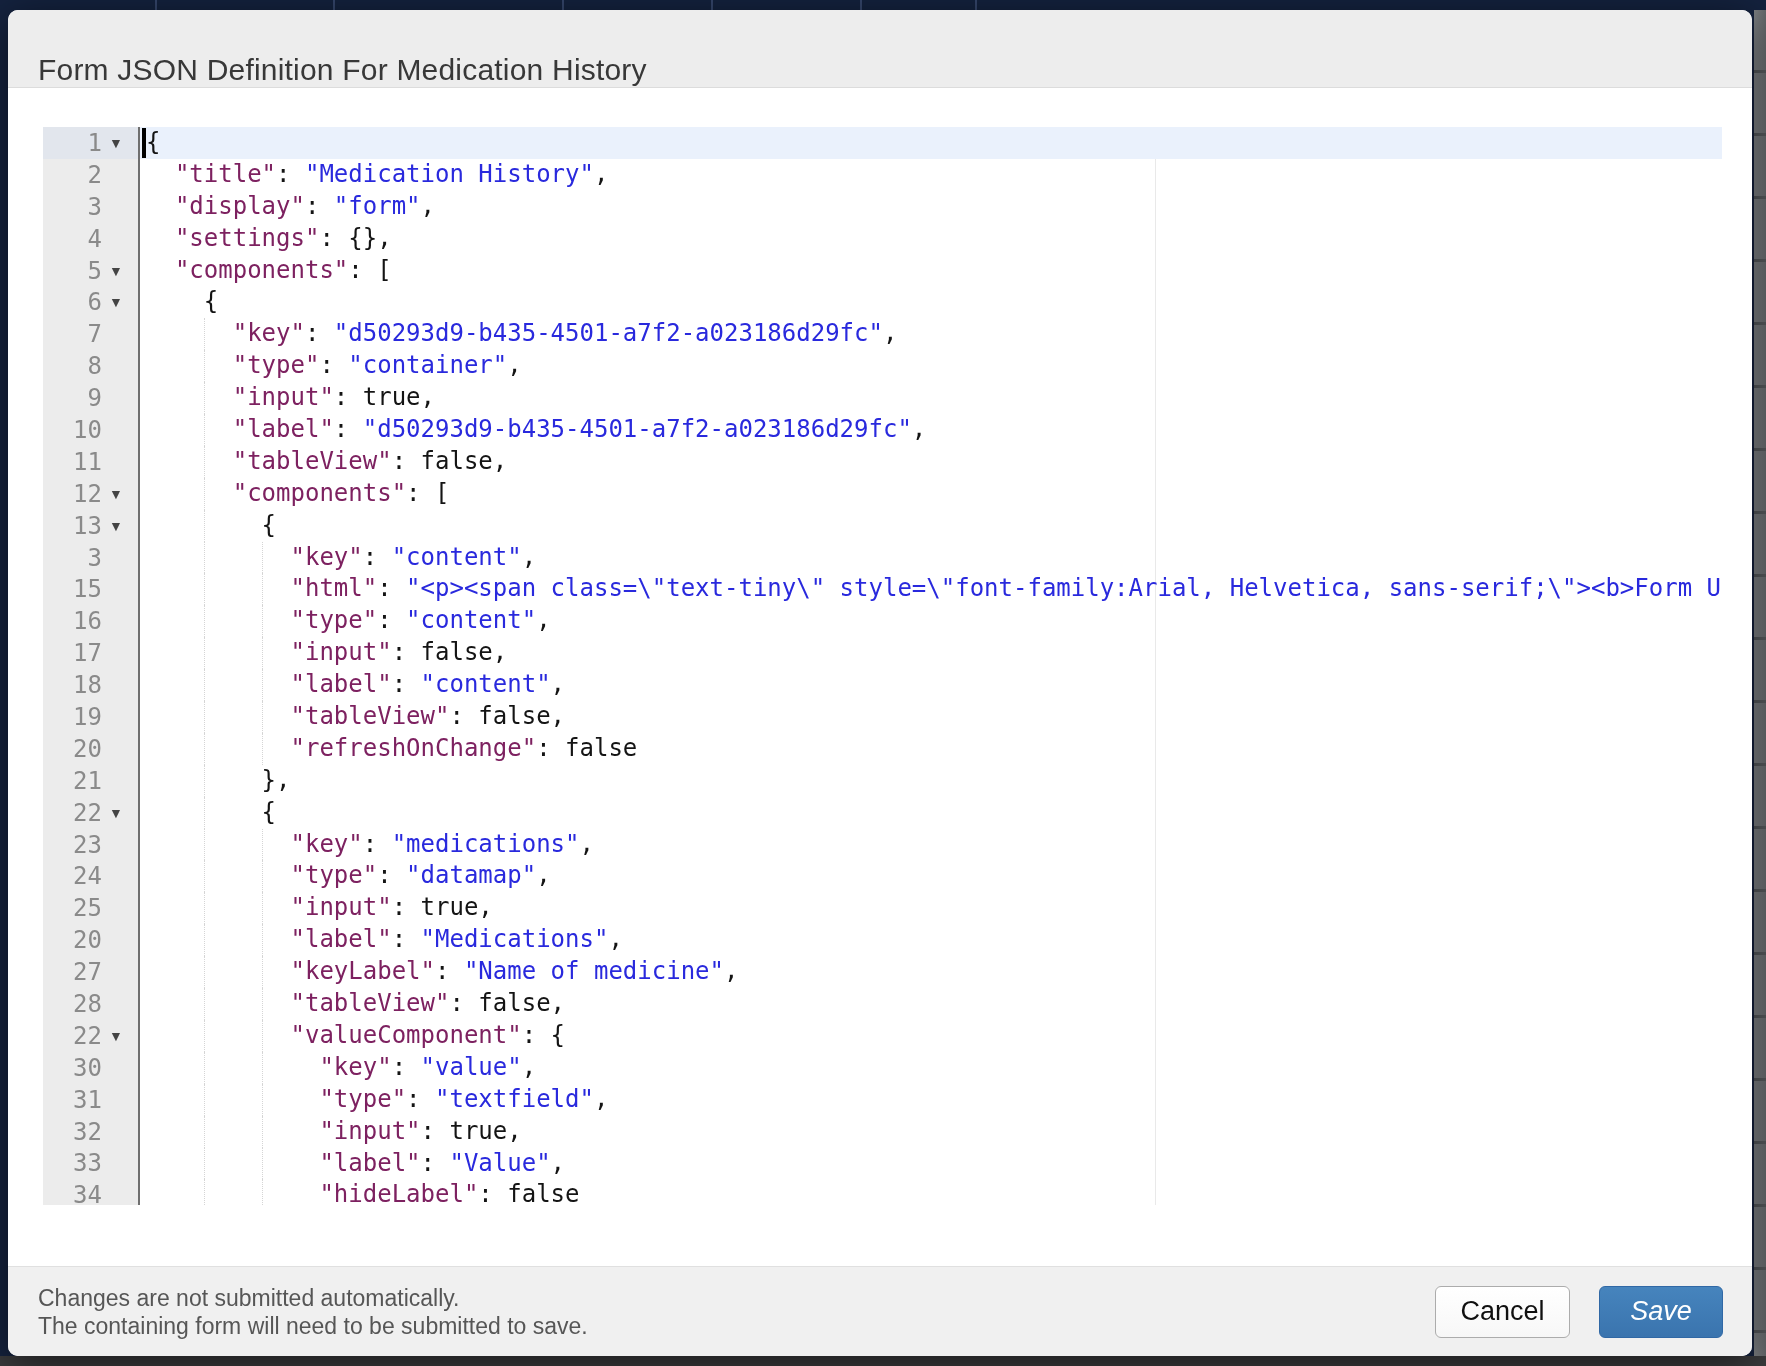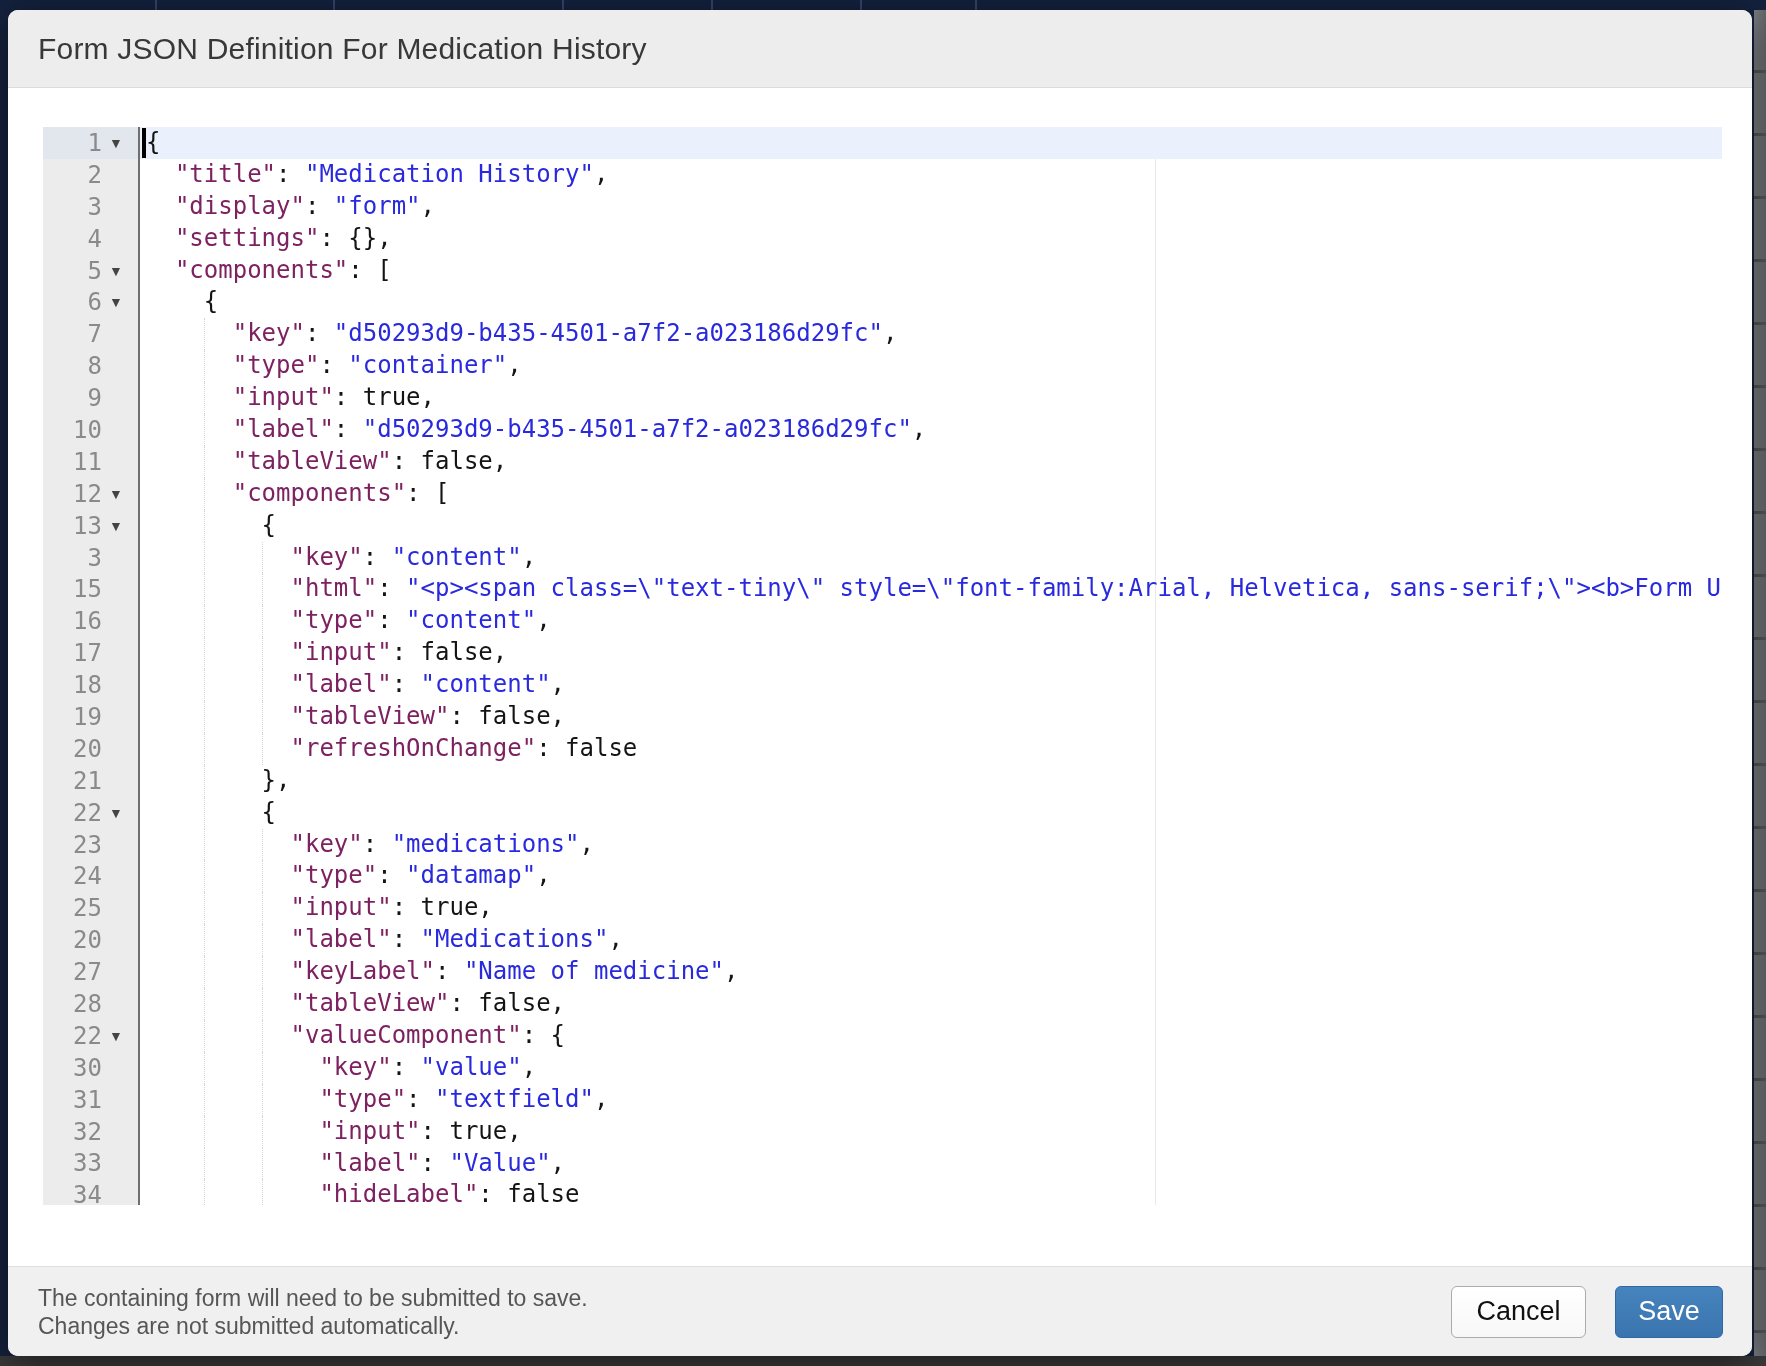--- a/index.html
+++ b/index.html
@@ -15,21 +15,21 @@
   }
   .right-strip::after { content:""; position:absolute; inset:0;
                  background:repeating-linear-gradient(to bottom, transparent 0 60px, #54575A 60px 63px); }
   .bottom-strip { position:absolute; left:0; bottom:0; width:100%; height:10px; background:#3B3B3D; }
 
   
   .modal { position:absolute; left:8px; top:10px; width:1744px; height:1346px;
            background:#fff; border-radius:10px; box-shadow:0 8px 40px rgba(0,0,0,.55);
            display:flex; flex-direction:column; }
   .modal-header { height:78px; background:#EDEDED; border-bottom:1px solid #DCDCDC;
-                  border-radius:10px 10px 0 0; display:flex; align-items:center; padding:0 30px; flex-shrink:0; }
+                  border-radius:10px 10px 0 0; display:flex; align-items:flex-end; padding:0 30px; flex-shrink:0; }
   .modal-title { font-size:30px; color:#383838; letter-spacing:0.2px; }
   .modal-body { flex:1; position:relative; background:#fff; overflow:hidden; }
 
   
   .editor { position:absolute; left:35px; top:39px; width:1679px; height:1078px;
             display:flex; font-family:"DejaVu Sans Mono", monospace; font-size:24px; overflow:hidden; }
   .gutter { width:97px; background:#ECECEC; border-right:2px solid #6F6F6F; flex-shrink:0; overflow:hidden; }
   .gutter-row { height:31.9px; display:flex; align-items:center; color:#8A8A8A; }
   .gutter-row.active { background:#E2E6ED; }
   .lnum { flex:1; text-align:right; }
@@ -49,22 +49,22 @@
 
   
   .modal-footer { height:90px; background:#F0F0F0; border-top:1px solid #E0E0E0;
                   border-radius:0 0 10px 10px; display:flex; align-items:center;
                   padding:0 29px 0 30px; flex-shrink:0; }
   .footer-note { flex:1; font-size:23px; color:#565656; line-height:28px; }
   .btn { height:52px; border-radius:6px; font-size:27px; cursor:pointer;
          font-family:"Liberation Sans", sans-serif;margin-left:8px; }
   .btn-cancel { width:135px; background:linear-gradient(#FFFFFF,#F7F7F7);
                 border:1px solid #ACACAC; color:#101010; margin-right:21px; }
-  .btn-save { width:108px; background:linear-gradient(var(--save-top,#4684BD),var(--save-bottom,#3A74AE));
-              border:1px solid #3068A5; color:#FFFFFF; }
+  .btn-save { width:124px; background:linear-gradient(var(--save-top,#4684BD),var(--save-bottom,#3A74AE));
+              border:1px solid #3068A5; color:#FFFFFF;font-style:italic; }
 </style>
 </head>
 <body>
 
 <div class="page">
 
   <div class="top-strip">
     <div class="nav-divider" style="left:155px"></div>
     <div class="nav-divider" style="left:333px"></div>
     <div class="nav-divider" style="left:562px"></div>
@@ -256,21 +256,21 @@
             <div class="code-row"><span class="guide g4"></span><span class="guide g8"></span><span>            </span><span class="tok-k">"type"</span><span>: </span><span class="tok-s">"textfield"</span><span>,</span></div>
             <div class="code-row"><span class="guide g4"></span><span class="guide g8"></span><span>            </span><span class="tok-k">"input"</span><span>: true,</span></div>
             <div class="code-row"><span class="guide g4"></span><span class="guide g8"></span><span>            </span><span class="tok-k">"label"</span><span>: </span><span class="tok-s">"Value"</span><span>,</span></div>
             <div class="code-row"><span class="guide g4"></span><span class="guide g8"></span><span>            </span><span class="tok-k">"hideLabel"</span><span>: false</span></div>
           </div>
       </div>
     </div>
 
     <div class="modal-footer">
       <div class="footer-note">
+        <div>Changes are not submitted automatically.</div>
         <div>The containing form will need to be submitted to save.</div>
-        <div>Changes are not submitted automatically.</div>
       </div>
       <button class="btn btn-cancel">Cancel</button>
       <button class="btn btn-save">Save</button>
     </div>
 
   </div>
 </div>
 
 </body></html>

